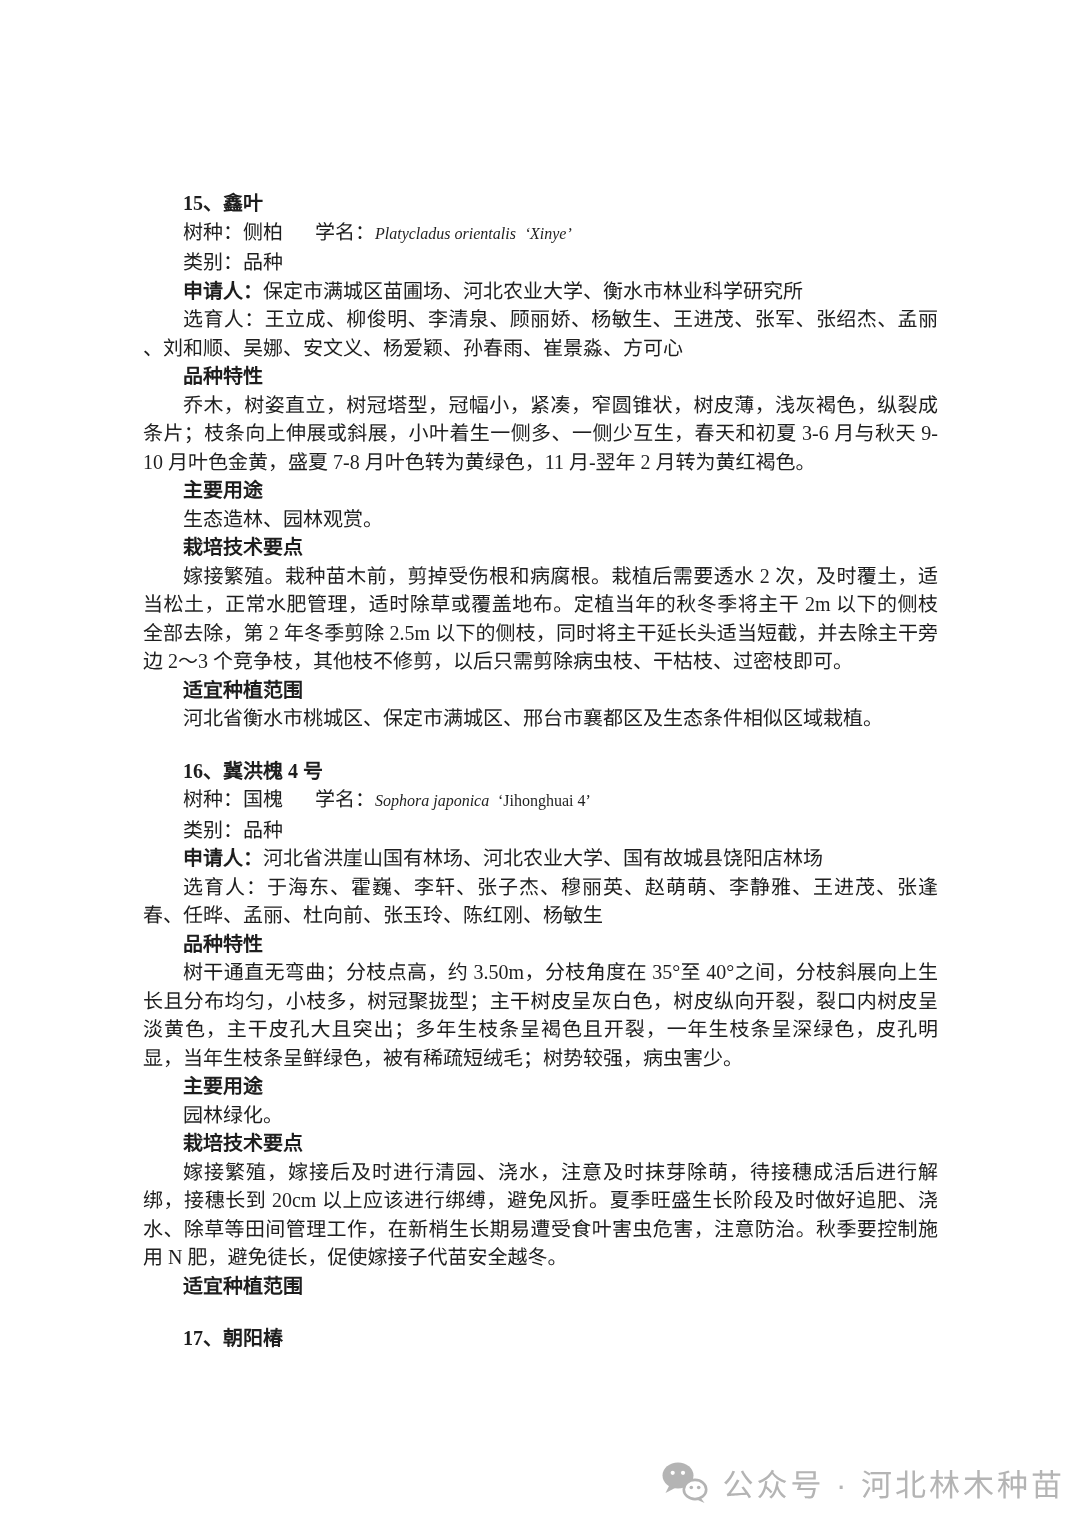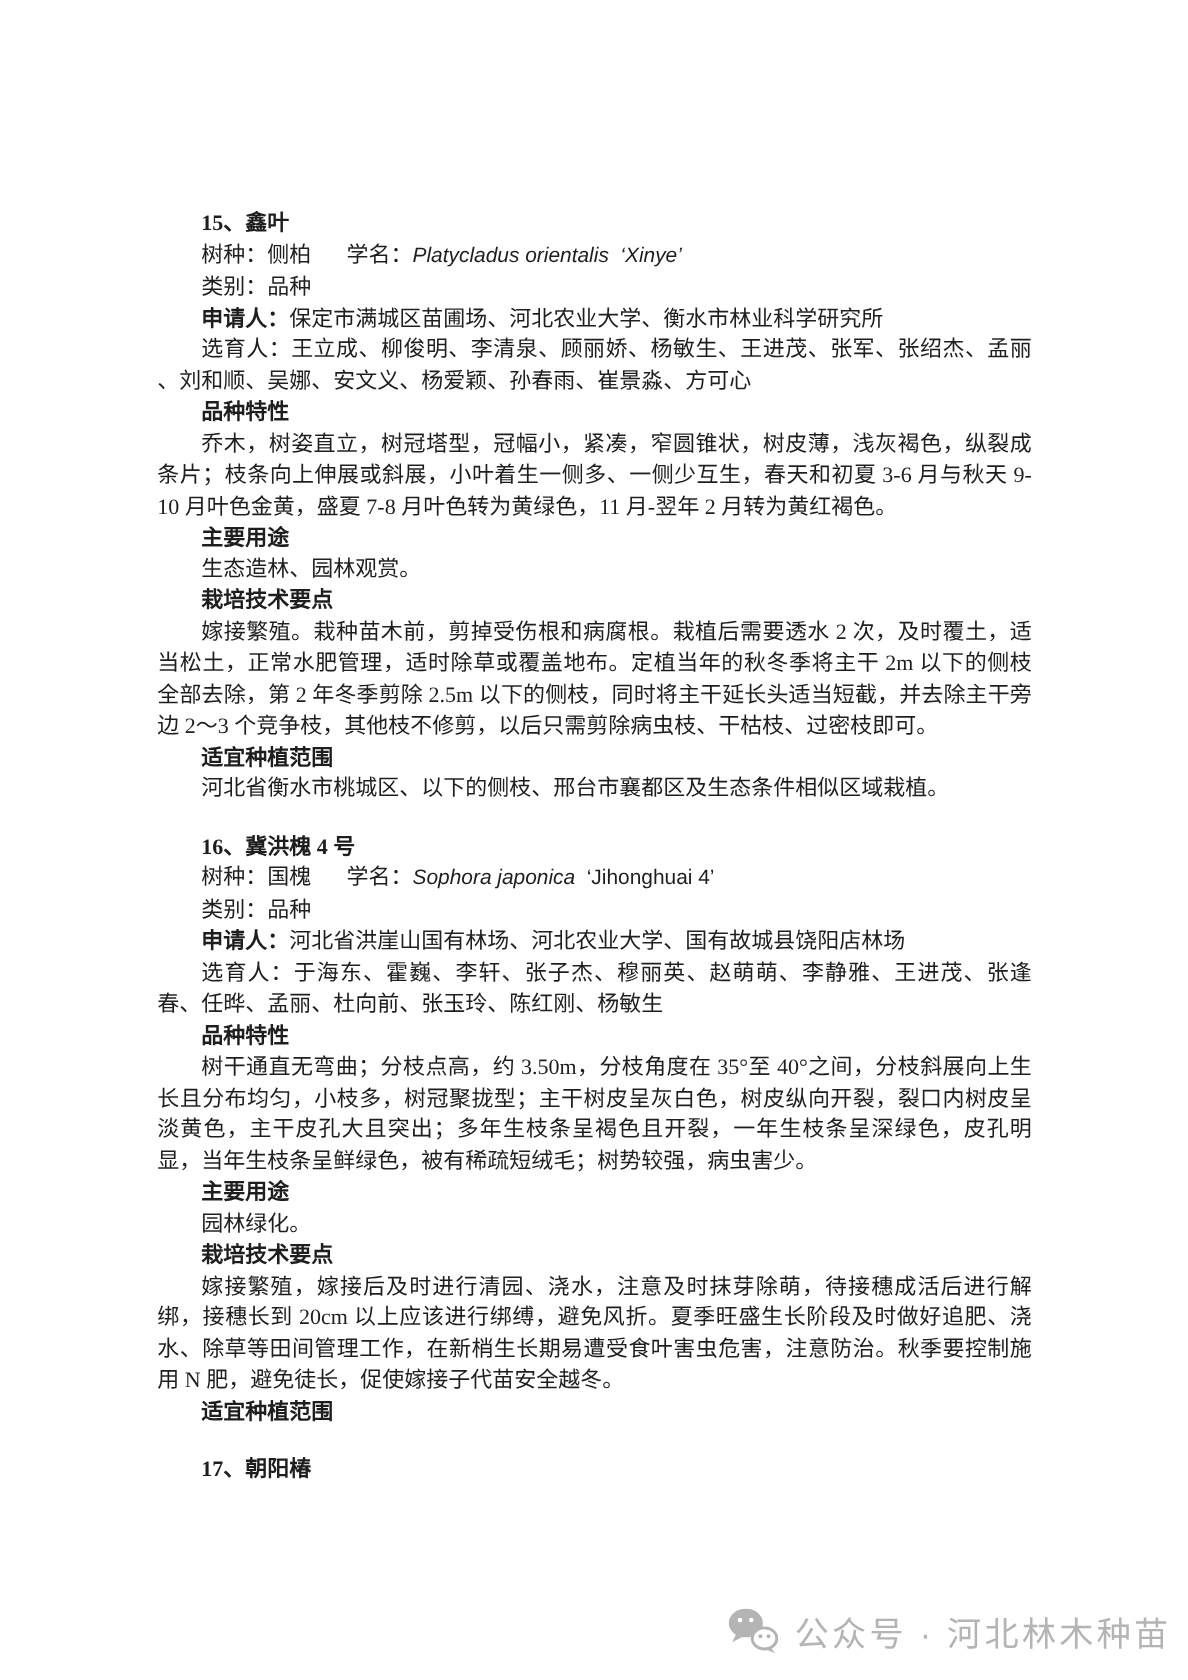--- a/index.html
+++ b/index.html
@@ -22,23 +22,23 @@
   }
   .doc p {
     margin: 0;
     text-indent: 2em;
     text-align: justify;
   }
   .sec-gap { margin-top: 24px; }
   .b { font-weight: 700; }
   .gap { display: inline-block; width: 1.6em; }
   .latin {
-    font-family: Liberation Sans, sans-serif;
+    font-family: Liberation Serif, serif;
     font-style: italic;
-    font-size: 19px;
+    font-size: 16px;
   }
   .cv { margin-left: 0.55em; }
   .cv-u { font-style: normal; }
   .watermark {
     position: absolute;
     right: 15px;
     bottom: 22px;
     display: flex;
     align-items: center;
     gap: 13px;
@@ -62,21 +62,21 @@
       <p><span>类别：</span><span>品种</span></p>
       <p><span class="b">申请人：</span><span>保定市满城区苗圃场、河北农业大学、衡水市林业科学研究所</span></p>
       <p><span>选育人：</span><span>王立成、柳俊明、李清泉、顾丽娇、杨敏生、王进茂、张军、张绍杰、孟丽 、刘和顺、吴娜、安文义、杨爱颖、孙春雨、崔景淼、方可心</span></p>
       <p class="b">品种特性</p>
       <p>乔木，树姿直立，树冠塔型，冠幅小，紧凑，窄圆锥状，树皮薄，浅灰褐色，纵裂成条片；枝条向上伸展或斜展，小叶着生一侧多、一侧少互生，春天和初夏 3-6 月与秋天 9-10 月叶色金黄，盛夏 7-8 月叶色转为黄绿色，11 月-翌年 2 月转为黄红褐色。</p>
       <p class="b">主要用途</p>
       <p>生态造林、园林观赏。</p>
       <p class="b">栽培技术要点</p>
       <p>嫁接繁殖。栽种苗木前，剪掉受伤根和病腐根。栽植后需要透水 2 次，及时覆土，适当松土，正常水肥管理，适时除草或覆盖地布。定植当年的秋冬季将主干 2m 以下的侧枝全部去除，第 2 年冬季剪除 2.5m 以下的侧枝，同时将主干延长头适当短截，并去除主干旁边 2～3 个竞争枝，其他枝不修剪，以后只需剪除病虫枝、干枯枝、过密枝即可。</p>
       <p class="b">适宜种植范围</p>
-      <p>河北省衡水市桃城区、以下的侧枝、邢台市襄都区及生态条件相似区域栽植。</p>
+      <p>河北省衡水市桃城区、保定市满城区、邢台市襄都区及生态条件相似区域栽植。</p>
     </section>
 
     <section class="sec-gap">
       <p class="b">16、冀洪槐 4 号</p>
       <p><span>树种：</span><span>国槐</span><span class="gap"></span><span>学名：</span><span class="latin">Sophora japonica</span><span class="latin cv cv-u">‘Jihonghuai 4’</span></p>
       <p><span>类别：</span><span>品种</span></p>
       <p><span class="b">申请人：</span><span>河北省洪崖山国有林场、河北农业大学、国有故城县饶阳店林场</span></p>
       <p><span>选育人：</span><span>于海东、霍巍、李轩、张子杰、穆丽英、赵萌萌、李静雅、王进茂、张逢春、任晔、孟丽、杜向前、张玉玲、陈红刚、杨敏生</span></p>
       <p class="b">品种特性</p>
       <p>树干通直无弯曲；分枝点高，约 3.50m，分枝角度在 35°至 40°之间，分枝斜展向上生长且分布均匀，小枝多，树冠聚拢型；主干树皮呈灰白色，树皮纵向开裂，裂口内树皮呈淡黄色，主干皮孔大且突出；多年生枝条呈褐色且开裂，一年生枝条呈深绿色，皮孔明显，当年生枝条呈鲜绿色，被有稀疏短绒毛；树势较强，病虫害少。</p>

